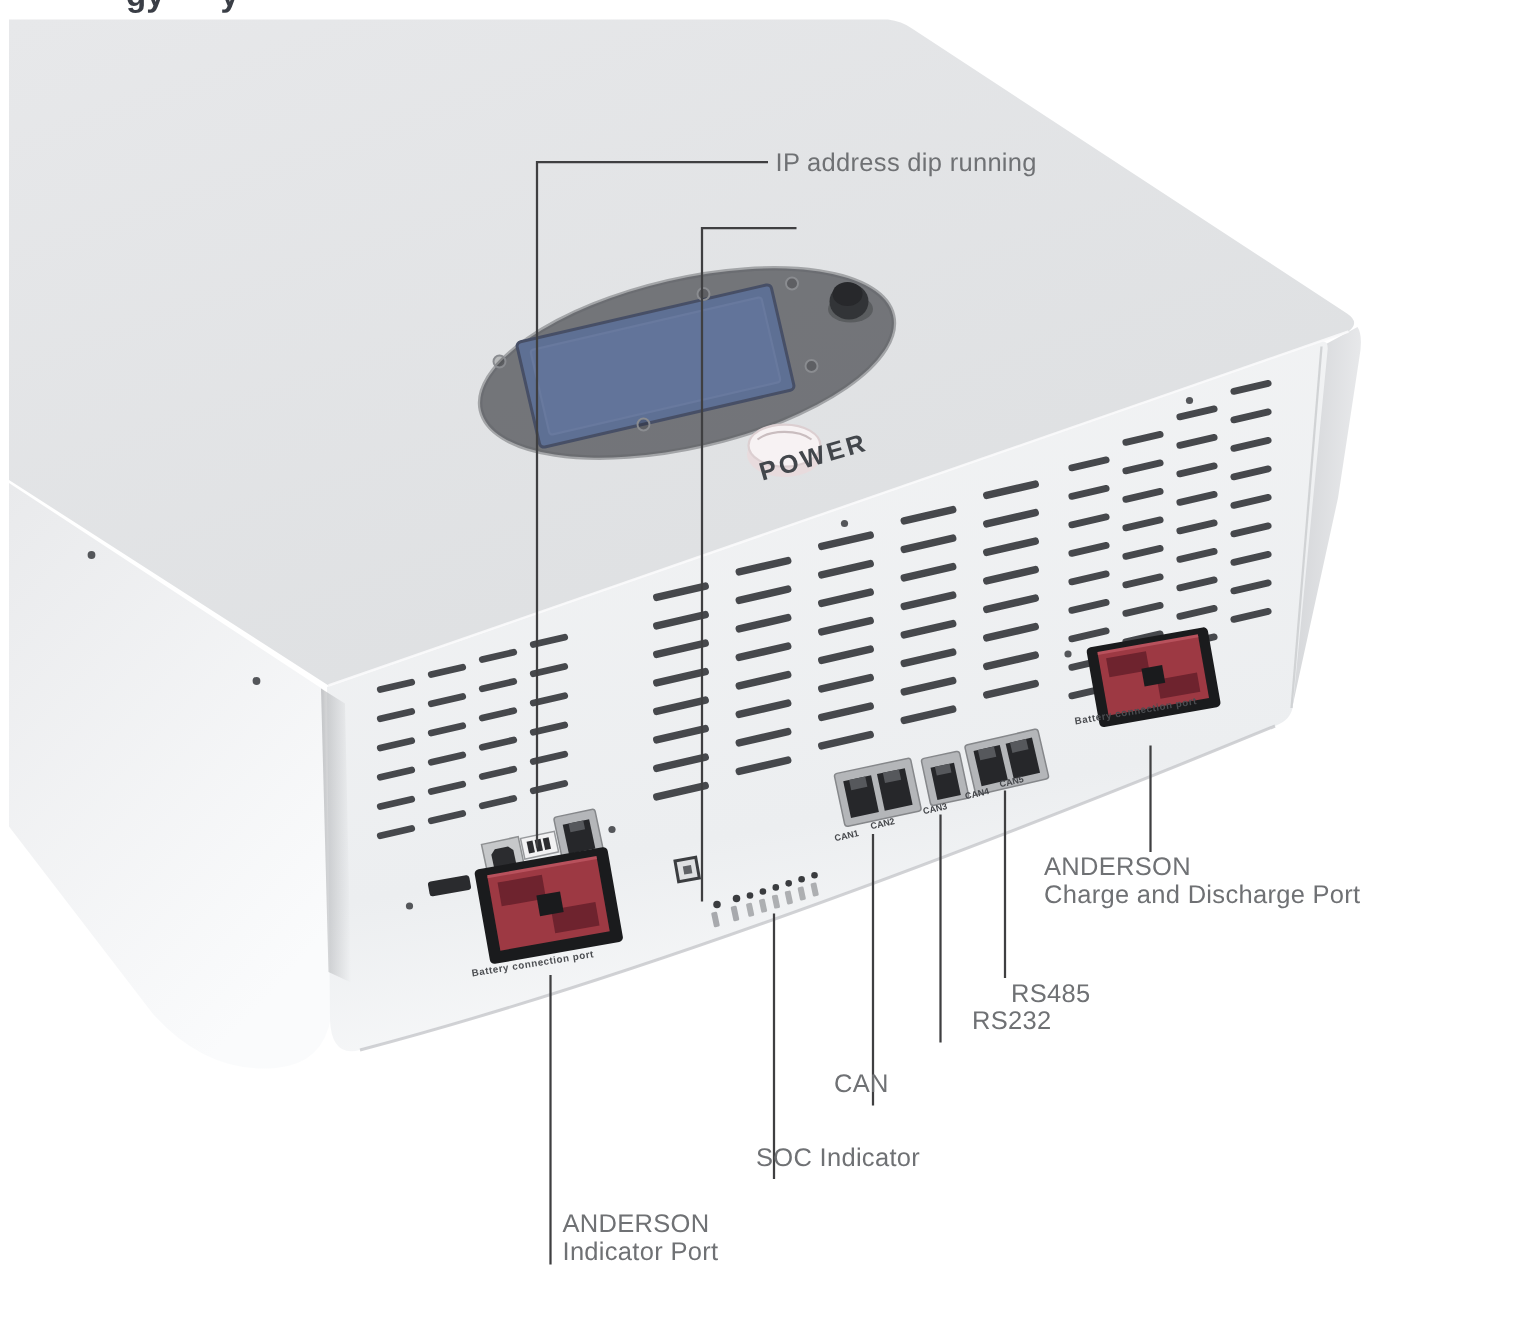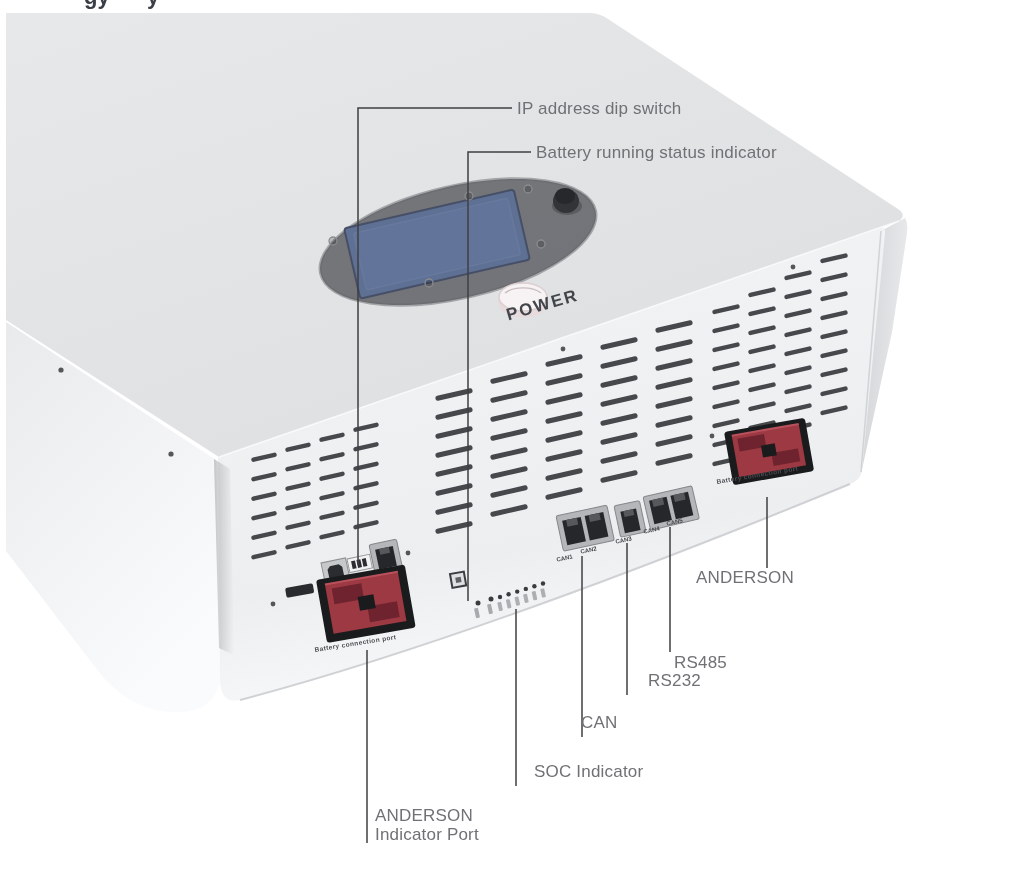--- a/index.html
+++ b/index.html
@@ -11,22 +11,22 @@
   #frag1{left:84px;} #frag2{left:147px;}
   
   #dev-svg{position:absolute;left:0;top:0;}
   
   .ann{position:absolute;font-size:17px;color:#6f7174;letter-spacing:.2px;line-height:19px;white-space:nowrap;}
   #ann-ip{left:517px;top:99px;}
   #ann-bs{left:536px;top:143px;}
   #ann-acd{left:696px;top:568px;}
   #ann-rs485{left:674px;top:629px;margin-top:24px;}
   #ann-rs232{left:648px;top:671px;}
-  #ann-can{left:581px;top:713px;text-align:center;}
-  #ann-soc{left:534px;top:762px;}
+  #ann-can{left:556px;top:713px;text-align:center;}
+  #ann-soc{left:504px;top:762px;}
   #ann-ap{left:375px;top:806px;}
   
   .devtxt{position:absolute;font-weight:bold;color:#4b4d51;transform-origin:left top;}
   #power-label{left:504px;top:306px;font-size:17px;letter-spacing:2px;color:#42464b;transform:rotate(-16deg);}
   #bcp-left{left:314px;top:646px;font-size:6.5px;letter-spacing:.4px;transform:rotate(-9deg);}
   #bcp-right{left:716px;top:478px;font-size:6.5px;letter-spacing:.4px;transform:rotate(-9.5deg);}
   .canlbl{position:absolute;font-size:6px;font-weight:bold;color:#44464a;transform-origin:left top;transform:rotate(-13deg);}
   #lbl-can1{left:556px;top:557px;} #lbl-can2{left:580px;top:549px;}
   #lbl-can3{left:615px;top:539px;} #lbl-can4{left:643px;top:529px;} #lbl-can5{left:666px;top:521px;}
 </style>
@@ -303,24 +303,24 @@
       <path d="M531,152 L468,152 L468,601"></path>
       <path d="M582,556 L582,737"></path>
       <path d="M627,543 L627,695"></path>
       <path d="M670,527 L670,652"></path>
       <path d="M767,497 L767,568"></path>
       <path d="M516,609 L516,786"></path>
       <path d="M367,650 L367,843"></path>
     </g>
   </svg>
 
-  <div class="ann" id="ann-ip">IP address dip switch</div>
-  <div class="ann" id="ann-bs">Battery running status indicator</div>
+  <div class="ann" id="ann-ip">IP address dip running</div>
   <div class="ann" id="ann-acd">
     <div>ANDERSON</div>
+    <div>Charge and Discharge Port</div>
   </div>
   <div class="ann" id="ann-rs485">RS485</div>
   <div class="ann" id="ann-rs232">RS232</div>
   <div class="ann" id="ann-can">CAN</div>
   <div class="ann" id="ann-soc">SOC Indicator</div>
   <div class="ann" id="ann-ap">
     <div>ANDERSON</div>
     <div>Indicator Port</div>
   </div>
 

